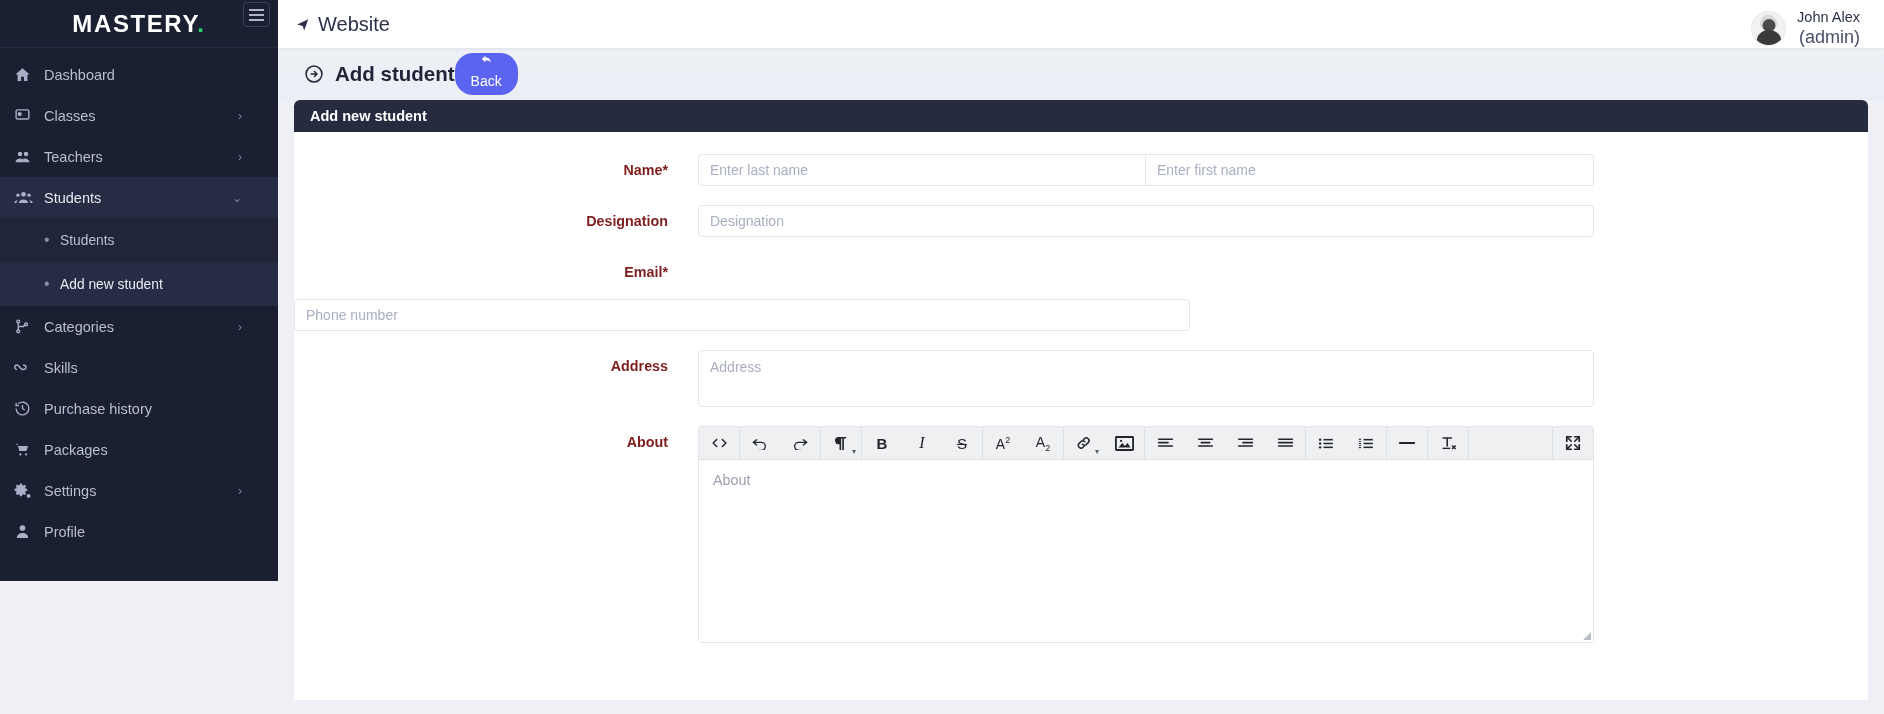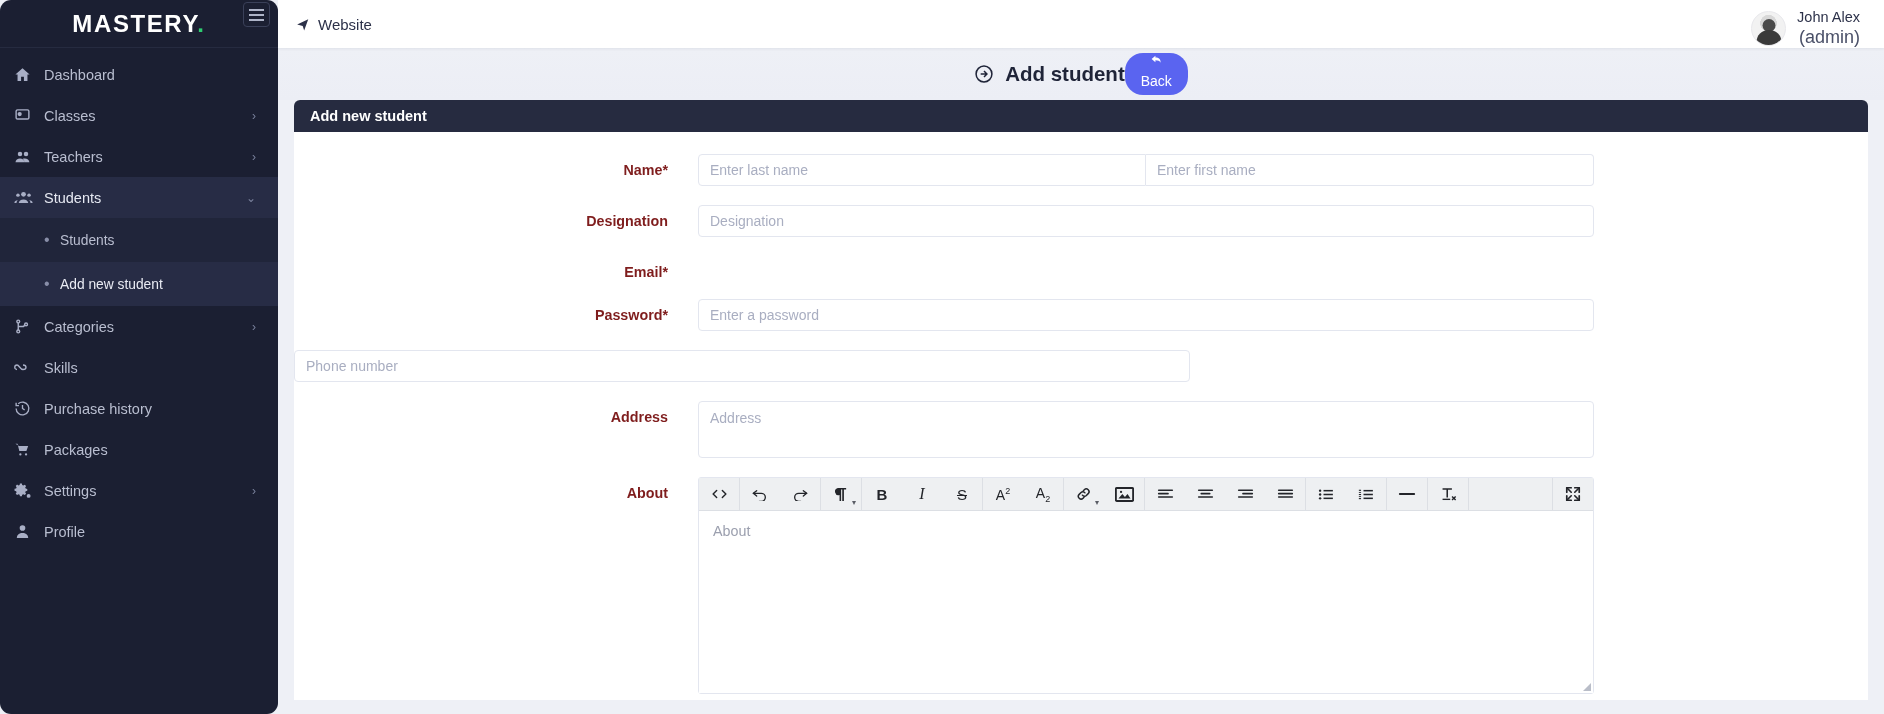--- a/index.html
+++ b/index.html
@@ -6,25 +6,24 @@
   html, body {
     width: 1884px; height: 714px;
     font-family: "Liberation Sans", sans-serif;
     background: #eef0f6;
     overflow: hidden;
   }
   .app { display: flex; width: 1884px; height: 714px; }
 
   
   .sidebar {
-    width: 278px; min-width: 278px; height: 714px;
+    width: 278px; min-width: 278px; height: 581px;
     background: #1b1f32;
     position: relative;
     overflow: hidden;
-    border-radius: 11px;
   }
   .sb-top {
     height: 48px; position: relative;
     display: flex; align-items: center; justify-content: center;
     border-bottom: 1px solid #262b40;
   }
   .brand {
     color: #ffffff; font-size: 24px; font-weight: bold;
     letter-spacing: 1.6px;
   }
@@ -34,21 +33,21 @@
     width: 27px; height: 25px;
     border: 1px solid #3a4059; border-radius: 4px;
     display: flex; flex-direction: column; justify-content: center;
     align-items: center; gap: 3px;
   }
   .burger span { display:block; width: 15px; height: 2px; background: #aeb4c8; }
 
   .nav { padding-top: 6px; }
   .nav-item {
     display: flex; align-items: center;
-    height: 41px; padding: 0 22px 0 14px;
+    height: 41px; padding: 0 36px 0 14px;
     color: #b9bed0; font-size: 14.5px;
     cursor: pointer; position: relative;
   }
   .nav-item .ico {
     width: 30px; min-width: 30px; display:flex; align-items:center;
     color:#a9afc6;
   }
   .nav-item .lbl { flex: 1; }
   .nav-item .caret { color: #7e8losing; }
   .nav-item .caret { color: #79809b; font-size: 12px; line-height: 1; }
@@ -68,21 +67,21 @@
   .main { flex: 1; height: 714px; position: relative; overflow: hidden; }
   .topbar {
     height: 48px; background: #ffffff;
     display: flex; align-items: center; justify-content: space-between;
     padding: 0 24px 0 18px;
     box-shadow: 0 1px 3px rgba(20,25,50,.07);
     position: relative; z-index: 5;
   }
   .website-link {
     display: flex; align-items: center; gap: 8px;
-    color: #2c3149; font-size: 15px; cursor: pointer;
+    color: #2c3149; font-size: 20px; cursor: pointer;
   }
   .user-box { display: flex; align-items: center; gap: 11px; cursor: pointer; margin-top: 8px; }
   .avatar {
     width: 35px; height: 35px; border-radius: 50%;
     background: radial-gradient(circle at 50% 34%, #d8d8d8 0 30%, #f2f2f2 31% 100%);
     border: 1px solid #e8e8ec; position: relative; overflow: hidden;
   }
   .avatar::before {
     content:""; position:absolute; left:50%; top:22%;
     width:13px; height:13px; border-radius:50%;
@@ -92,21 +91,21 @@
     content:""; position:absolute; left:50%; top:57%;
     width:25px; height:20px; border-radius:12px 12px 0 0;
     background:#3a3a3a; transform:translateX(-50%);
   }
   .user-text { text-align: right; line-height: 1.25; }
   .user-name { font-size: 14.5px; color: #2c3149; }
   .user-role { font-size: 18px; color: #4a5068; }
 
   .page-head {
     height: 52px; padding: 0 26px 0 26px;
-    display: flex; align-items: center; justify-content: center;
+    display: flex; align-items: center; justify-content: flex-start;
     background: linear-gradient(180deg,#eef0f6 0%, #eceef5 100%);
   }
   .page-title {
     display: flex; align-items: center; gap: 11px;
     font-size: 20.5px; color: #1f2438; font-weight: bold;
   }
   .btn-back {
     background: #5a64f0; color: #ffffff;
     border: none; border-radius: 18px;
     height: 42px; padding: 0 16px;
@@ -385,26 +384,20 @@
           <div class="form-label">Designation</div>
           <div class="form-ctl">
             <input class="inp" type="text" placeholder="Designation" style="">
           </div>
         </div>
 
         <div class="form-row">
           <div class="form-label">Email*</div>
         </div>
 
-        <div class="form-row">
-          <div class="form-label">Password*</div>
-          <div class="form-ctl">
-            <input class="inp" type="text" placeholder="Enter a password" style="">
-          </div>
-        </div>
 
         <div class="form-row">
           <div class="form-ctl">
             <input class="inp" type="text" placeholder="Phone number" style="">
           </div>
         </div>
 
         <div class="form-row">
           <div class="form-label">Address</div>
           <div class="form-ctl">

